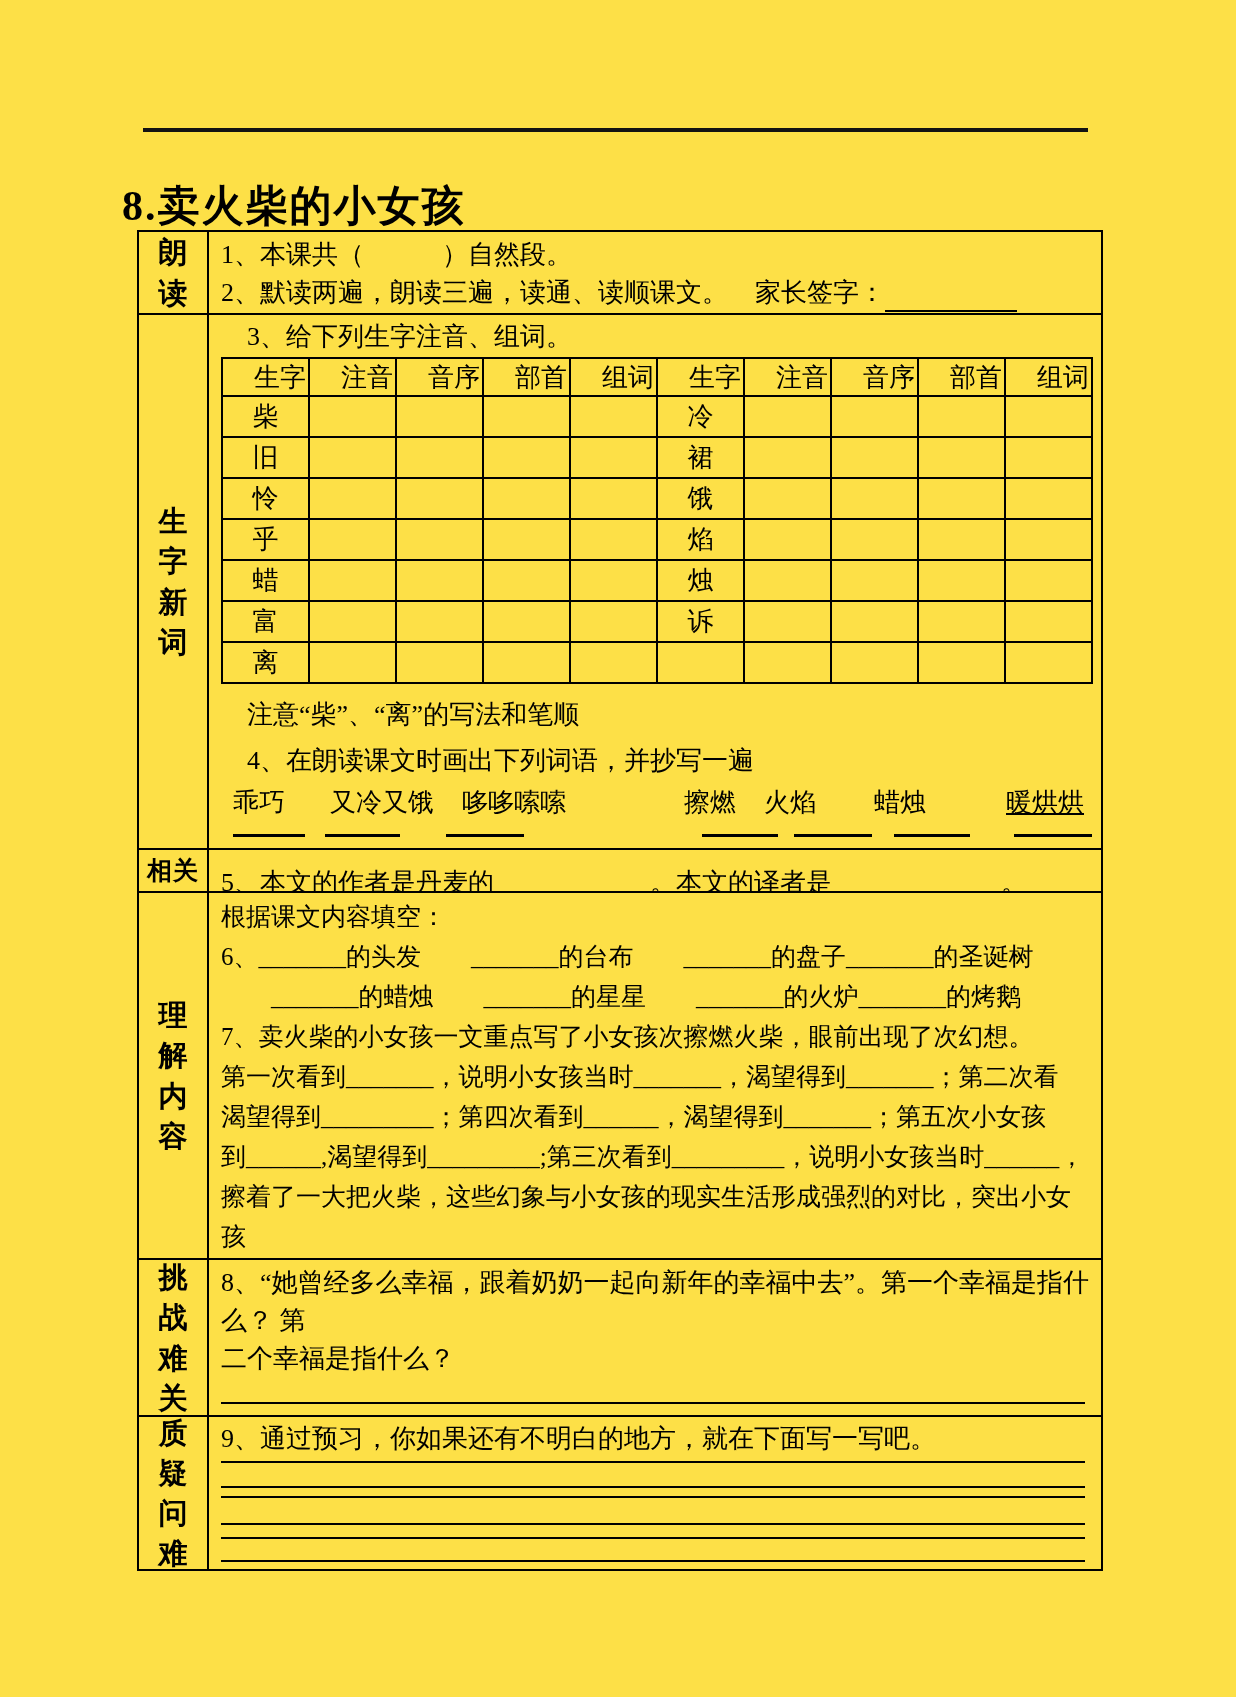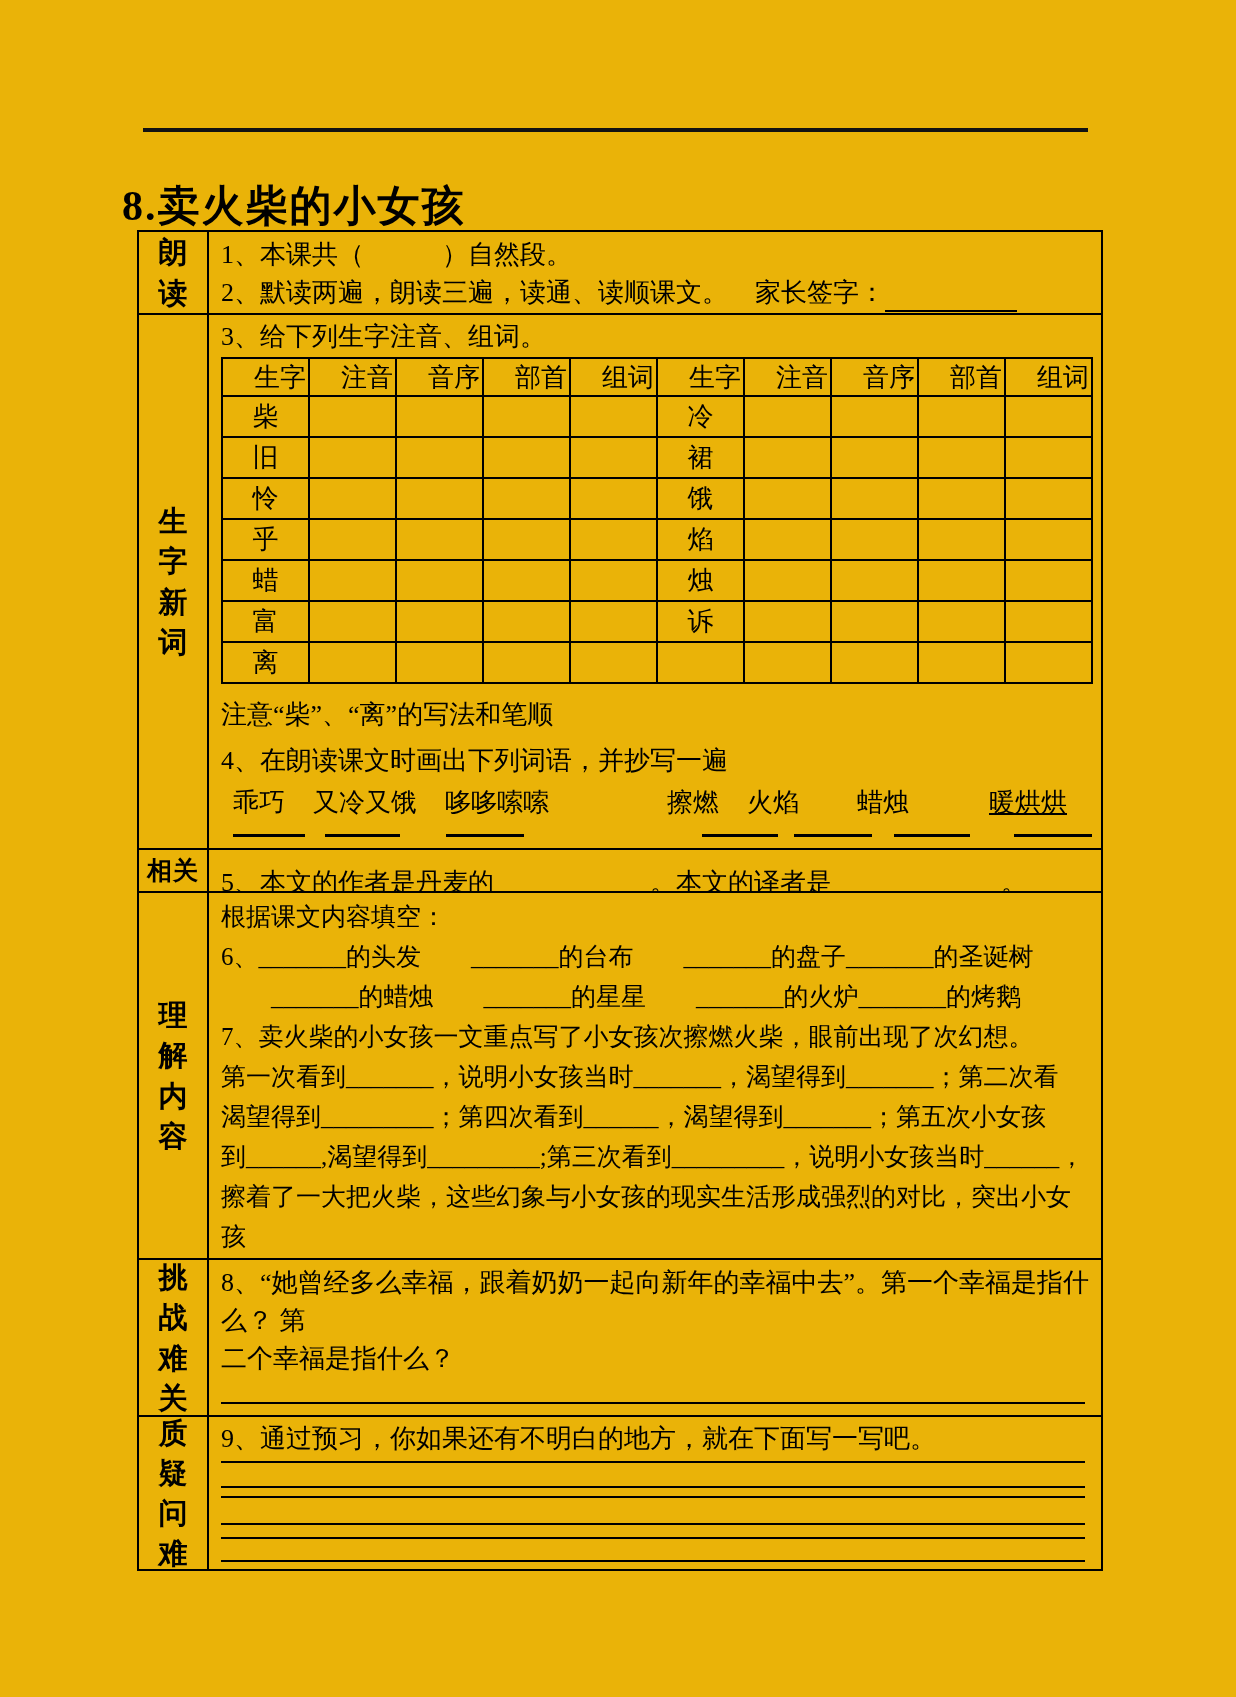--- a/index.html
+++ b/index.html
@@ -1,17 +1,17 @@
 <!DOCTYPE html>
 <html><head>
 <meta charset="utf-8">
 <style>
   html,body { margin:0; padding:0; background:#ffffff; }
   .page {
-    position:relative; width:1236px; height:1697px; background:#eab308;
+    position:relative; width:1236px; height:1697px; background:#fde047;
     font-family:"Liberation Serif", serif; color:#000;
   }
   .top-rule { position:absolute; left:143px; top:128px; width:945px; height:4px; background:#121212; }
   .title { position:absolute; left:122px; top:150px; font-size:42px; font-weight:bold; letter-spacing:2px; white-space:pre; }
 
   .worksheet {
     position:absolute; left:137px; top:230px; width:966px;
     border:2px solid #000; box-sizing:border-box;
   }
   .ws-row { display:flex; border-bottom:2px solid #000; box-sizing:border-box; }
@@ -32,21 +32,21 @@
   .row-related   { height:43px; }
   .row-compr     { height:367px; }
   .row-challenge { height:157px; }
   .row-question  { height:152px; }
 
   .row-reading .line { line-height:38px; }
   .line2-wrap { display:flex; align-items:flex-end; }
   .sig-wrap { margin-left:auto; display:flex; align-items:flex-end; }
   .sig-line { display:inline-block; width:132px; height:30px; border-bottom:2px solid #000; margin-right:78px; }
 
-  .row-words .line { line-height:36px; }
+  .row-words .line { line-height:36px;margin-left:26px; }
   table.char-table { border-collapse:collapse; margin:2px 0 0 0; table-layout:fixed; width:870px; }
   table.char-table th, table.char-table td {
     border:2px solid #000; width:87px; box-sizing:border-box;
     font-weight:normal; font-size:26px; text-align:center; padding:0;
   }
   table.char-table th { height:38px;padding-left:29px; }
   table.char-table td { height:41px; }
   .note-line { margin-top:13px; }
   .item4-line { margin-top:10px; }
   .words-row { display:flex; margin-top:9px; line-height:30px; }
@@ -201,21 +201,21 @@
                 <td></td>
                 <td></td>
                 <td></td>
               </tr>
             </tbody>
         </table>
         <div class="line txt note-line">注意“柴”、“离”的写法和笔顺</div>
         <div class="line txt item4-line">4、在朗读课文时画出下列词语，并抄写一遍</div>
         <div class="words-row" id="words-row">
             <span style="margin-left: 12px;">乖巧</span>
-            <span style="margin-left: 28px;">又冷又饿</span>
+            <span style="margin-left: 45px;">又冷又饿</span>
             <span style="margin-left: 28px;">哆哆嗦嗦</span>
             <span style="margin-left: 118px;">擦燃</span>
             <span style="margin-left: 28px;">火焰</span>
             <span style="margin-left: 58px;">蜡烛</span>
             <span style="margin-left: 80px; text-decoration: underline;">暖烘烘</span>
           </div>
         <div class="copy-blanks-row" id="copy-blanks-row">
             <div class="copy-blank" style="margin-left: 12px; width: 72px;"></div>
             <div class="copy-blank" style="margin-left: 20px; width: 75px;"></div>
             <div class="copy-blank" style="margin-left: 46px; width: 78px;"></div>

